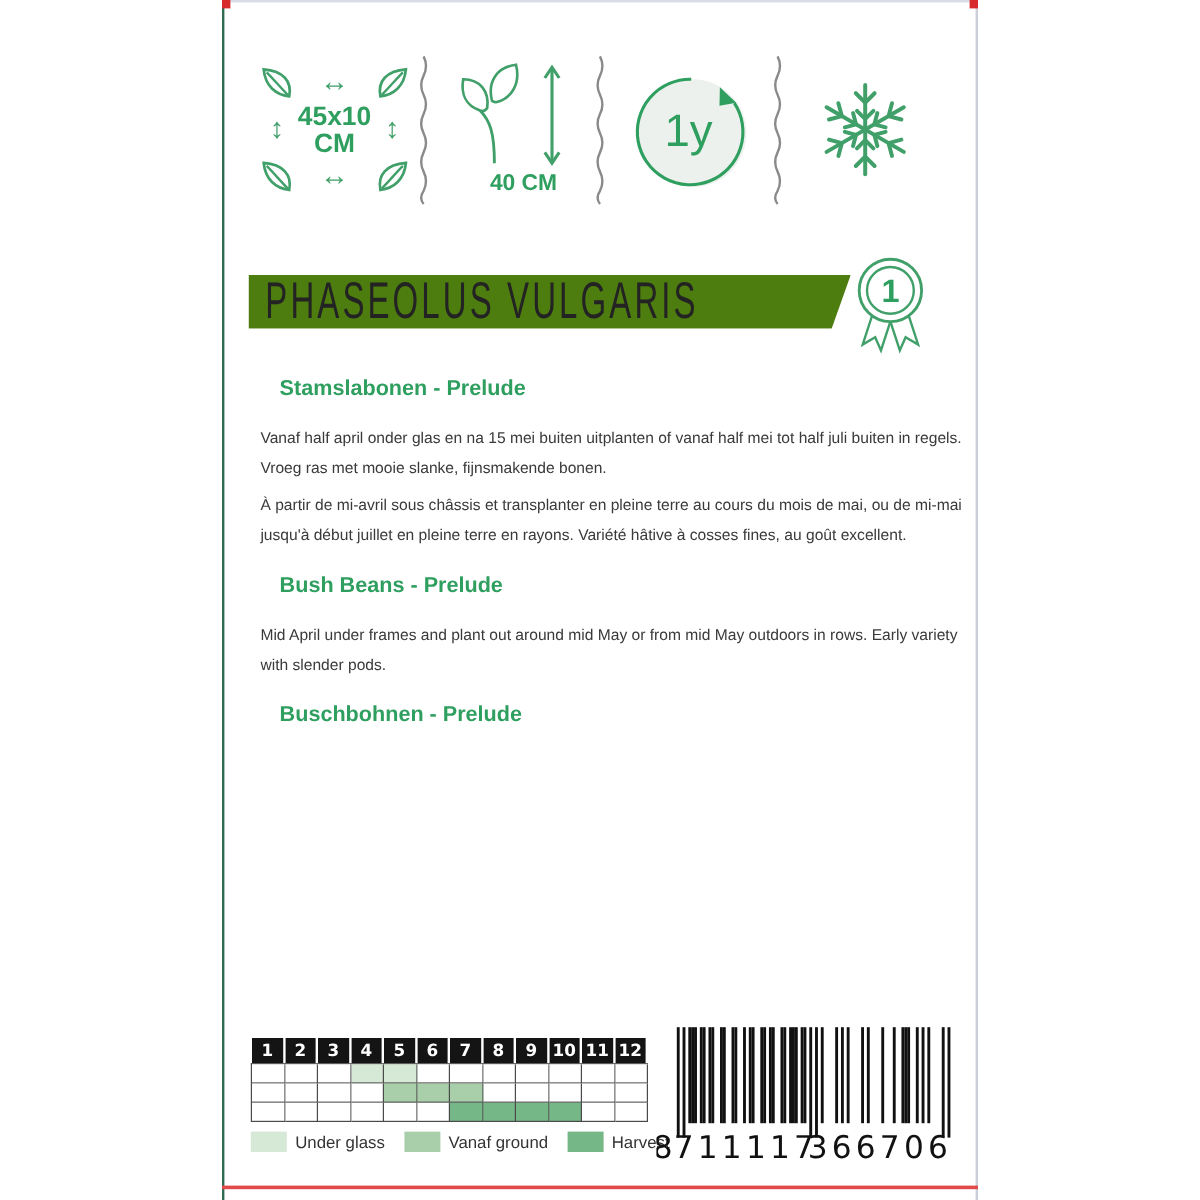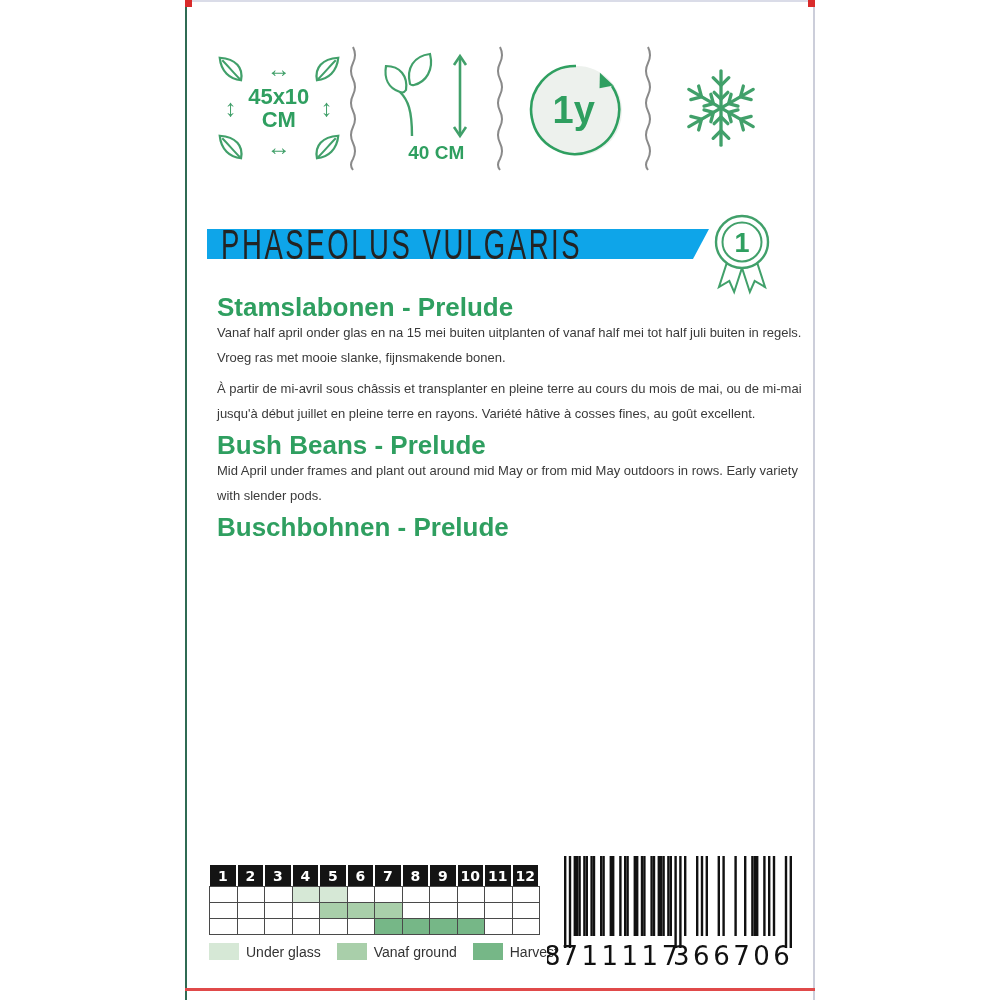--- a/index.html
+++ b/index.html
@@ -18,33 +18,33 @@
   .spacing-grid{display:grid;grid-template-columns:34px 62px 34px;grid-template-rows:38px 40px 38px;align-items:center;justify-items:center;}
   .arrow-glyph{font-size:24px;font-weight:bold;color:#41a06a;line-height:1;}
   .spacing-label{font-size:22px;font-weight:bold;color:#2f9f60;text-align:center;line-height:1.05;}
   .leaf-flip{transform:scaleX(-1);}
   .h40-wrap{display:flex;align-items:flex-start;gap:6px;}
   .dim-label{font-size:19px;font-weight:bold;color:#2f9f60;margin-top:2px;margin-left:20px;}
   .cycle-wrap{position:relative;width:100px;height:104px;}
   .cycle-bg{position:absolute;left:8px;top:10px;width:90px;height:90px;border-radius:50%;background:#edf1ed;}
   .cycle-svg{position:absolute;left:0;top:0;}
   .cycle-label{position:absolute;left:0;top:6px;width:100px;height:96px;display:flex;align-items:center;justify-content:center;
-               font-size:38px;font-weight:bold;color:#2f9f60;}
-
-  
-  .banner{position:absolute;left:20px;top:227px;width:502px;height:30px;background:#0ea5e9;
+               font-size:38px;font-weight:normal;color:#2f9f60;}
+
+  
+  .banner{position:absolute;left:20px;top:227px;width:502px;height:45px;background:#4d7c0f;
           clip-path:polygon(0 0,100% 0,calc(100% - 16px) 100%,0 100%);display:flex;align-items:center;}
   .banner-title{display:inline-block;transform:scaleX(0.64);transform-origin:0 50%;
                 font-size:43px;letter-spacing:4px;color:#232323;white-space:nowrap;padding-left:22px;}
   .badge{position:absolute;left:524px;top:210px;}
 
   
   .sections{position:absolute;left:30px;top:292px;width:592px;}
   .section{margin-bottom:6px;}
-  .section h3{margin:0;font-size:26px;line-height:26px;color:#2f9f60;font-weight:bold;}
+  .section h3{margin:16px;font-size:18px;line-height:26px;color:#2f9f60;font-weight:bold;}
   .section p{margin:0;font-size:13px;line-height:25px;color:#3a3a3a;}
 
   
   .calendar{position:absolute;left:22px;top:863px;width:331px;}
   .cal-head{display:grid;grid-template-columns:repeat(12,27.5px);}
   .mcell{height:21px;margin:0 1px;background:#141414;color:#fff;display:flex;align-items:center;justify-content:center;
          font-family:"DejaVu Sans",sans-serif;font-size:14px;font-weight:bold;}
   .cal-body{display:grid;grid-template-columns:repeat(12,27.5px);border-left:1px solid #4a4a4a;border-top:1px solid #4a4a4a;}
   .cal-cell{height:15px;border-right:1px solid #4a4a4a;border-bottom:1px solid #4a4a4a;background:#fff;}
   .legend{position:absolute;left:22px;top:941px;display:flex;gap:16px;align-items:center;}

